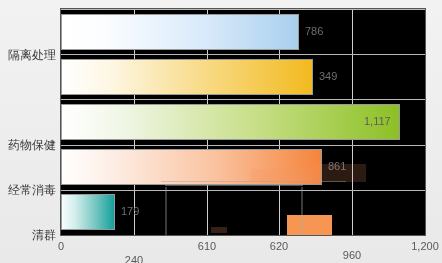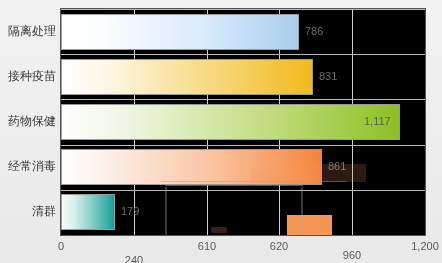--- a/index.html
+++ b/index.html
@@ -94,20 +94,21 @@
     left: 0;
     top: 8px;
     width: 60px;
     height: 228px;
   }
   #cat-label-layer .cat-label {
     right: auto;
     left: 0;
     width: 56px;
     text-align: right;
+    margin-top: 24px;
   }
 
   
   #x-axis-layer {
     position: absolute;
     left: 60px;
     top: 238px;
     width: 366px;
     height: 22px;
   }
@@ -135,21 +136,20 @@
     background: rgba(160,160,160,0.45);
   }
 </style>
 </head>
 <body>
 
 <div id="chart-root">
 
   <div id="cat-label-layer">
       <div class="cat-label" style="top: 17px;">隔离处理</div>
-      <div class="cat-label" style="top: 62px;">接种疫苗</div>
       <div class="cat-label" style="top: 152px;">经常消毒</div>
       <div class="cat-label" style="top: 107px;">药物保健</div>
       <div class="cat-label" style="top: 197px;">清群</div>
     </div>
 
   <div id="plot-frame">
     <div id="plot-inner">
       <div id="grid-layer">
           <div class="gridline" style="left: 73px;"></div>
           <div class="gridline" style="left: 146px;"></div>
@@ -165,21 +165,21 @@
         </div>
       <div id="bar-layer">
           <div class="bar c0" title="隔离处理: 786" style="top: 5px; height: 36px; width: 238px;"></div>
           <div class="bar c1" title="接种疫苗: 831" style="top: 50px; height: 36px; width: 252px;"></div>
           <div class="bar c2" title="药物保健: 1,117" style="top: 95px; height: 36px; width: 339px;"></div>
           <div class="bar c3" title="经常消毒: 861" style="top: 140px; height: 36px; width: 261px;"></div>
           <div class="bar c4" title="清群: 179" style="top: 185px; height: 36px; width: 54px;"></div>
         </div>
       <div id="label-layer">
           <div class="value-label" style="top: 17px; left: 244px;">786</div>
-          <div class="value-label" style="top: 62px; left: 258px;">831</div>
+          <div class="value-label" style="top: 62px; left: 258px;">349</div>
           <div class="value-label inside" style="top: 107px; left: 303px;">1,117</div>
           <div class="value-label" style="top: 152px; left: 267px;">861</div>
           <div class="value-label" style="top: 197px; left: 60px;">179</div>
         </div>
 
       <div id="artifact-layer">
         <div class="artifact-rect" style="left:226px; top:206px; width:45px; height:20px;"></div>
         <div class="artifact-smudge" style="left:190px; top:160px; width:60px; height:12px;"></div>
         <div class="artifact-smudge" style="left:250px; top:155px; width:55px; height:18px; background:rgba(244,150,100,0.18);"></div>
         <div class="artifact-line" style="left:100px; top:172px; width:185px; height:1px;"></div>

